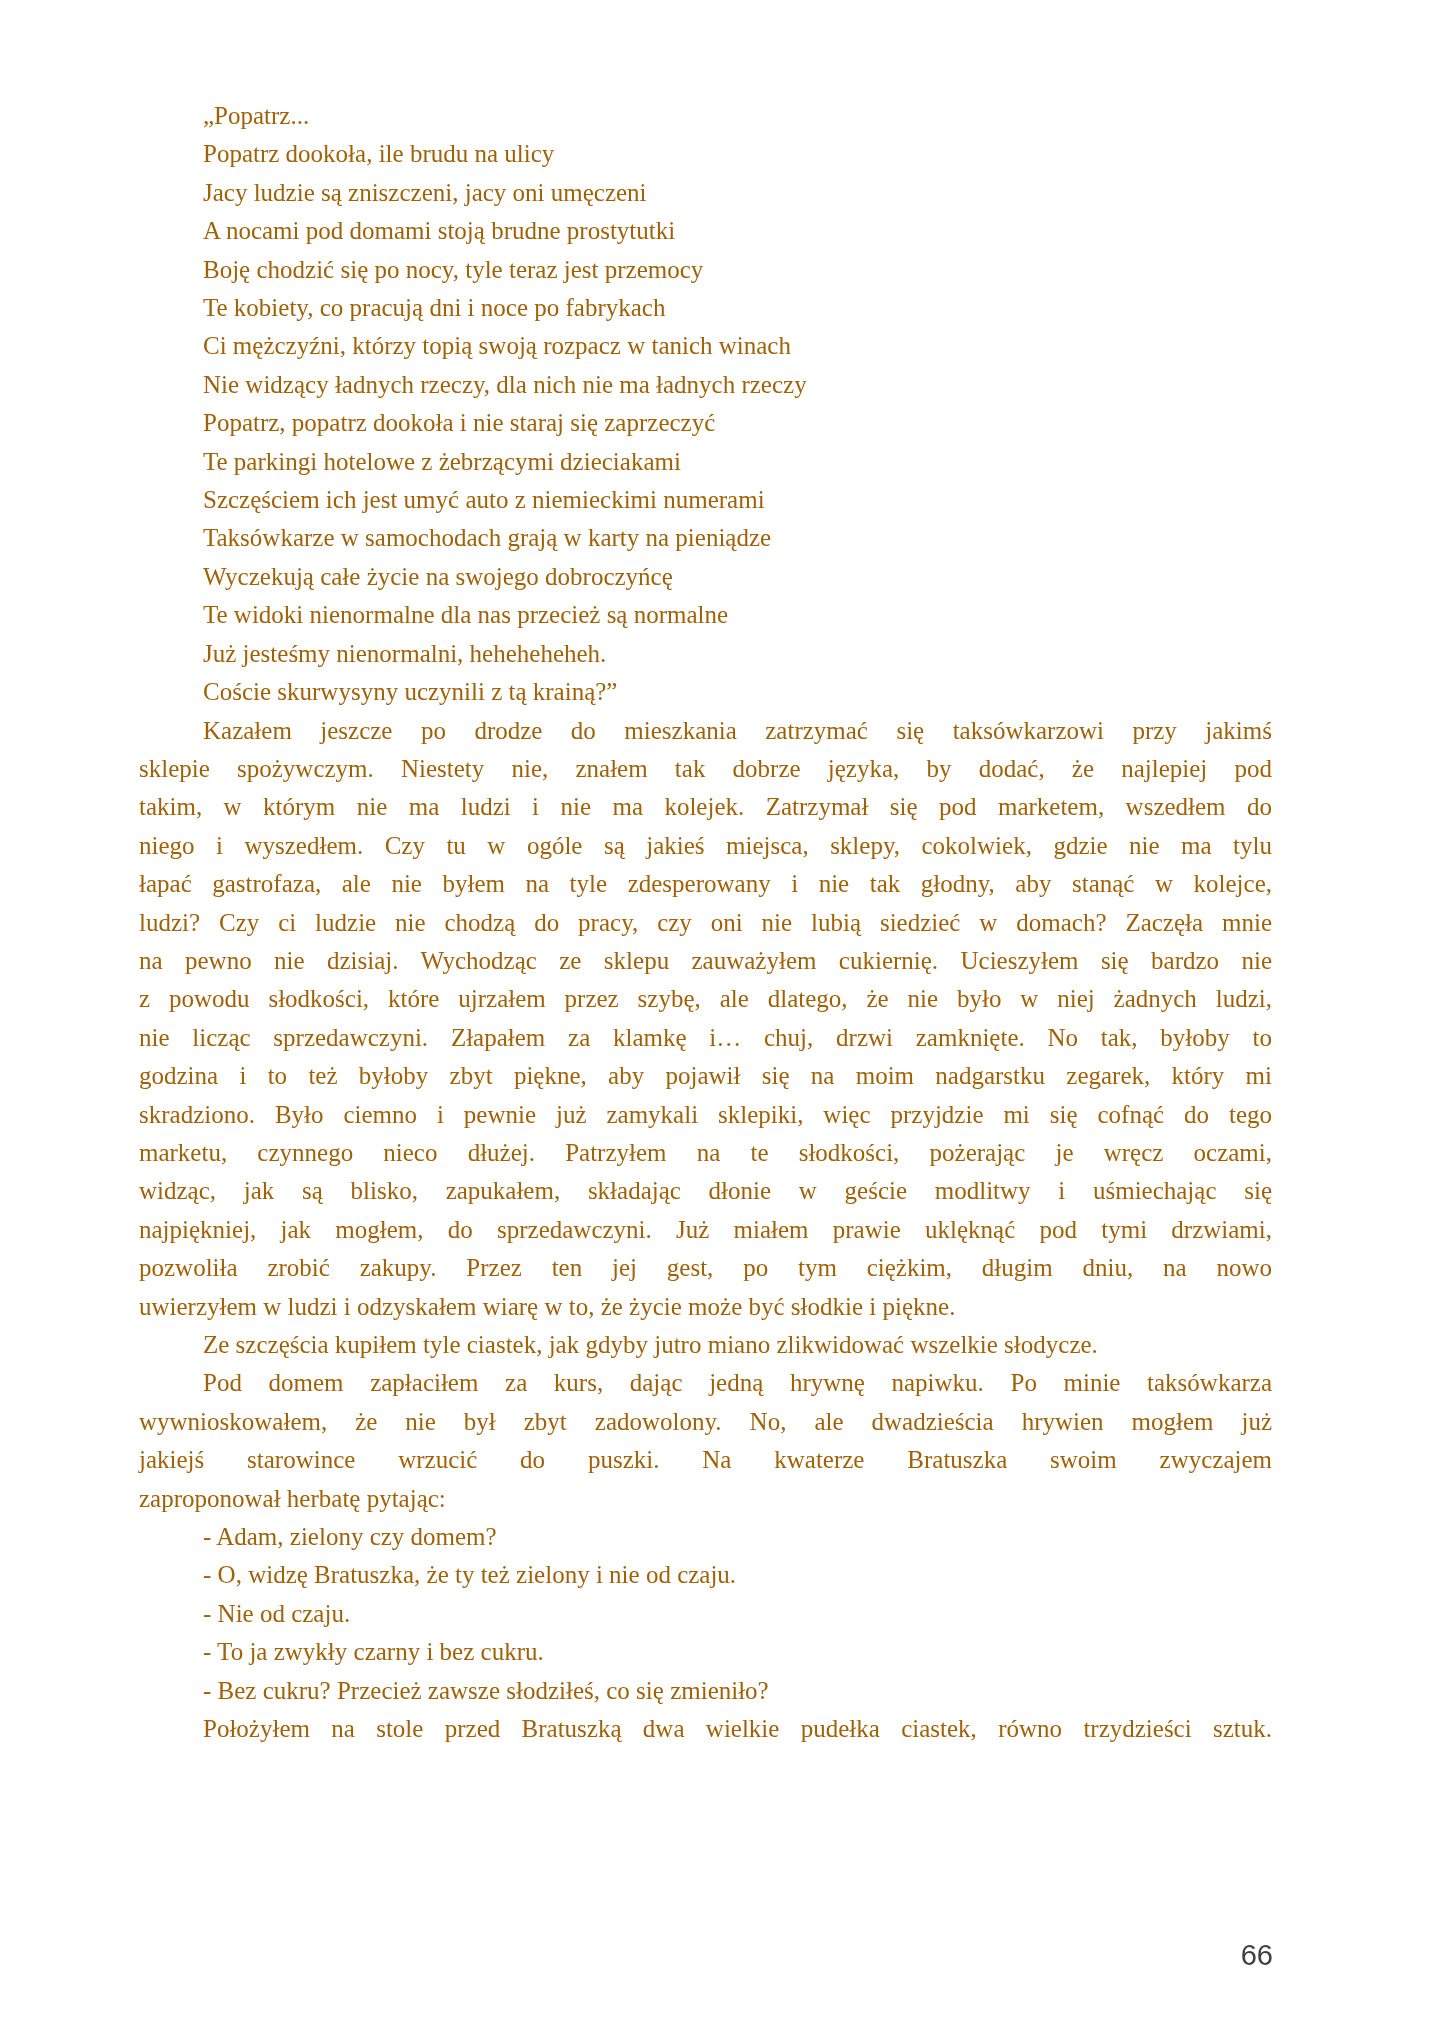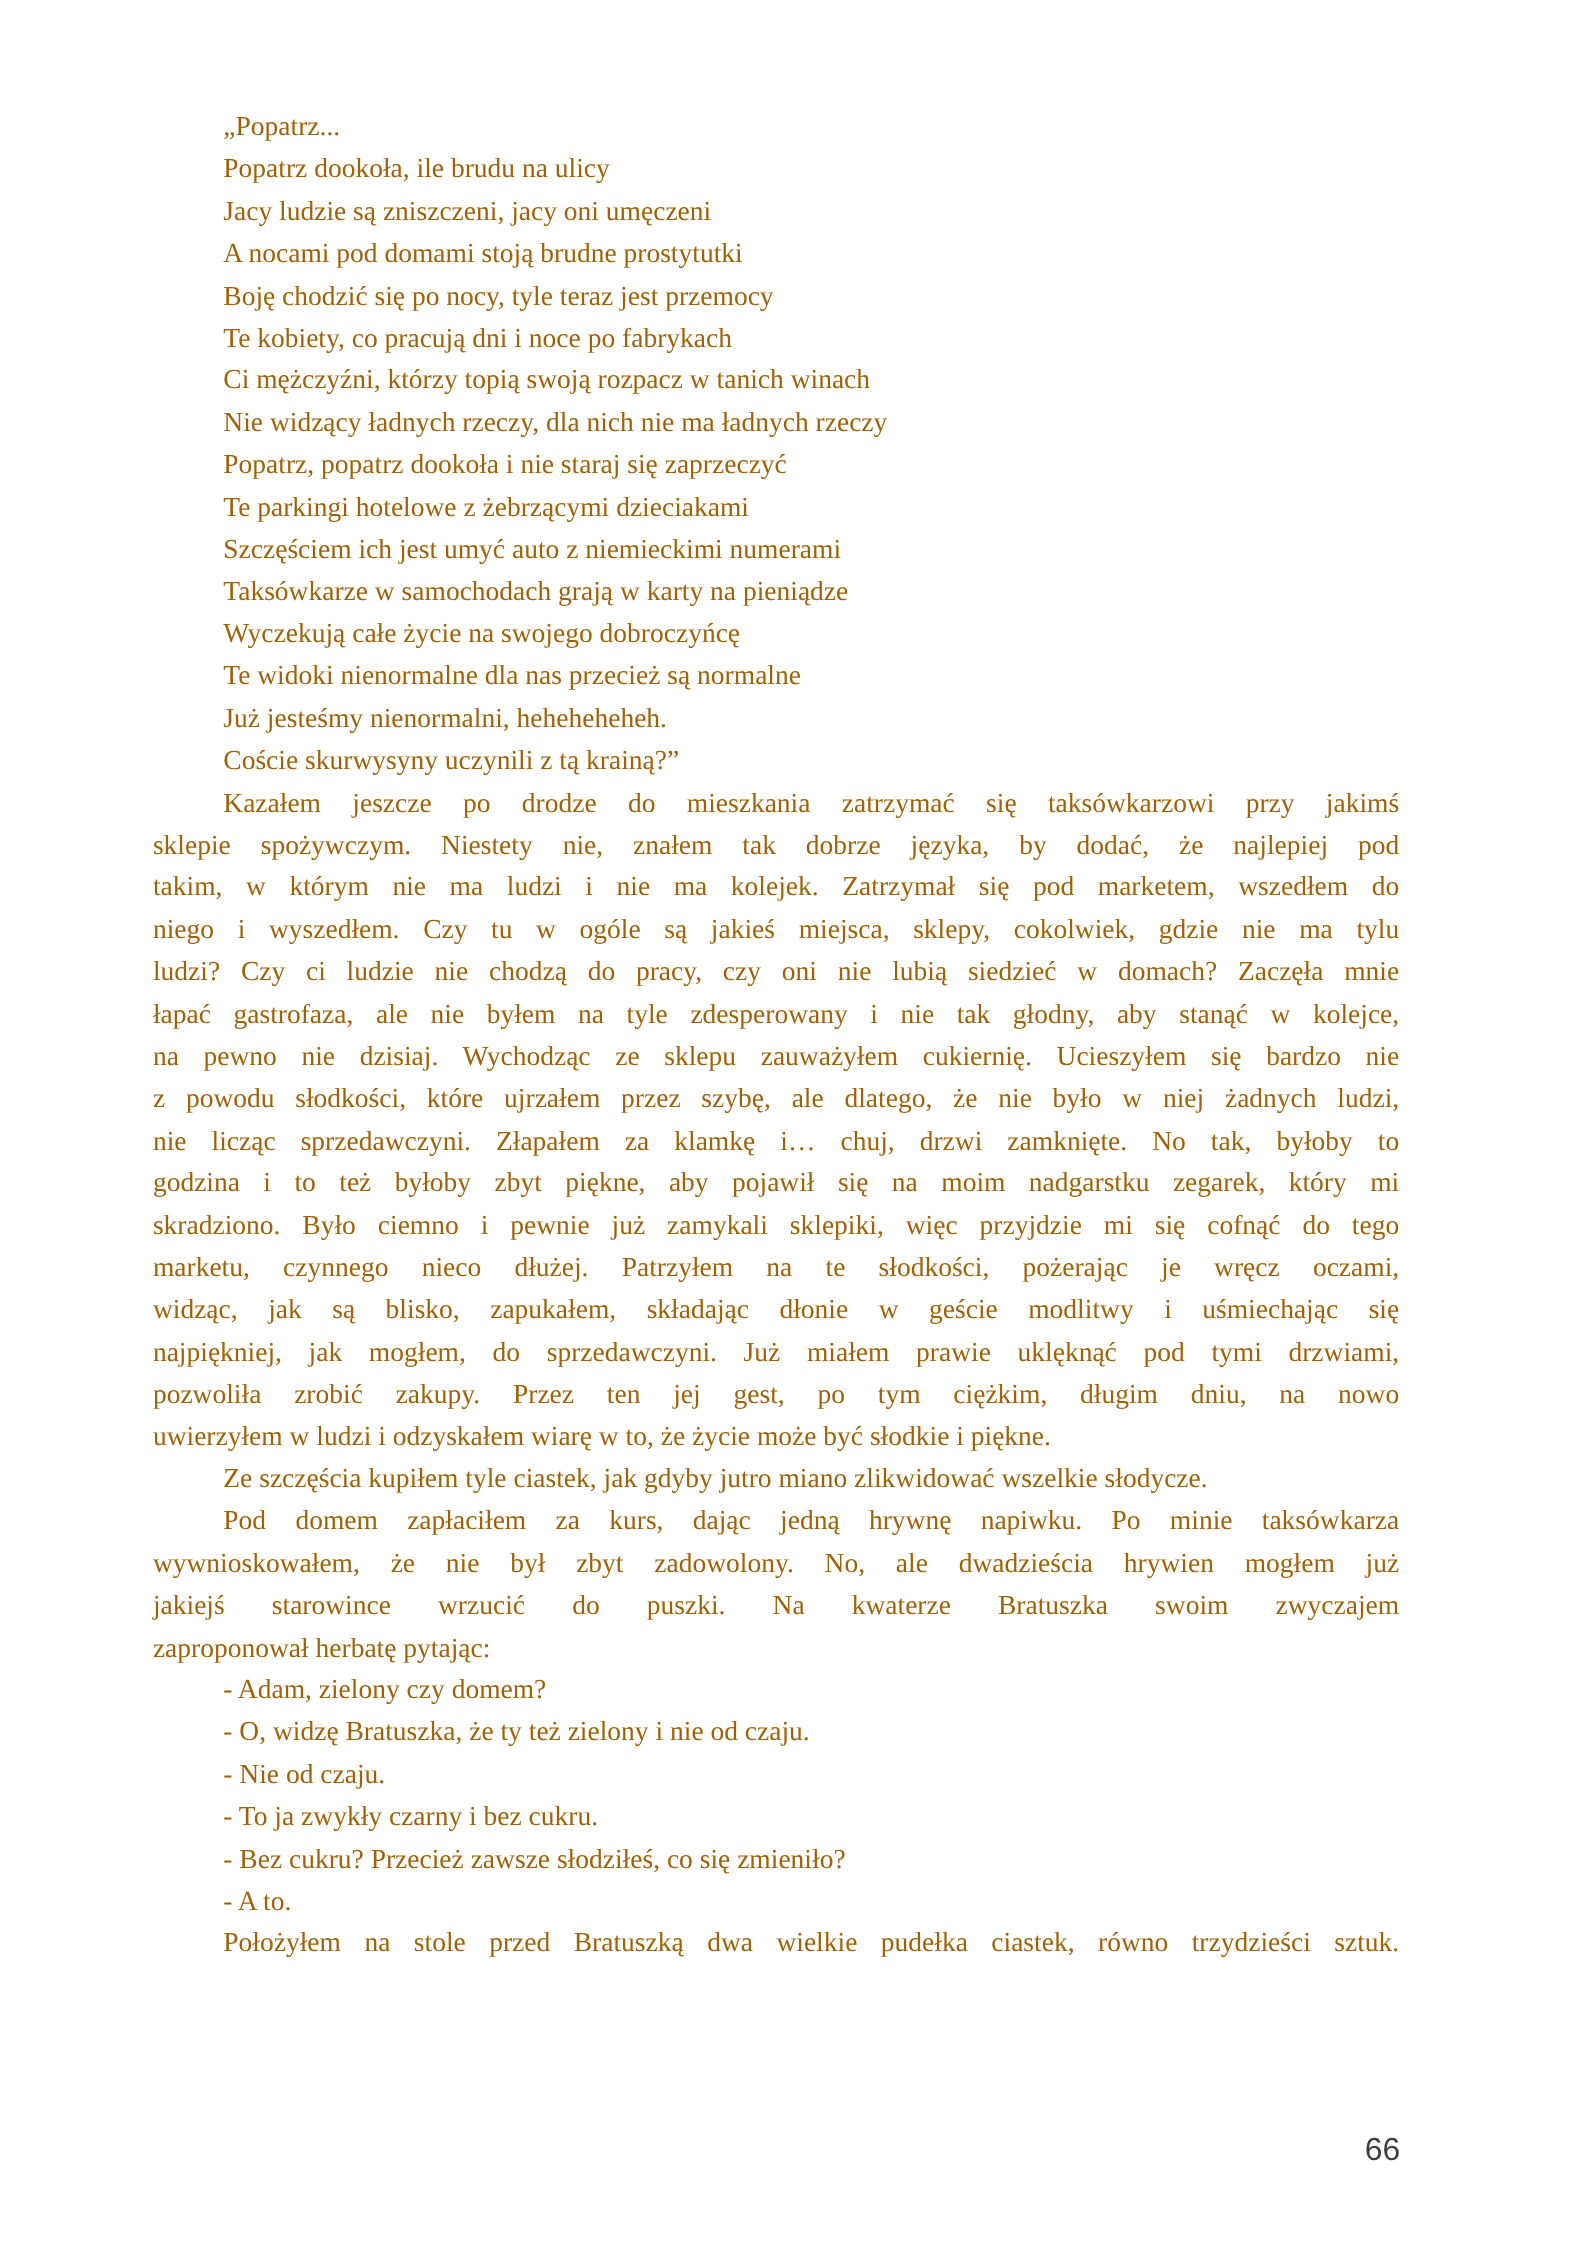--- a/index.html
+++ b/index.html
@@ -66,22 +66,22 @@
         <div class="line indent">Wyczekują całe życie na swojego dobroczyńcę</div>
         <div class="line indent">Te widoki nienormalne dla nas przecież są normalne</div>
         <div class="line indent">Już jesteśmy nienormalni, heheheheheh.</div>
         <div class="line indent">Coście skurwysyny uczynili z tą krainą?”</div>
       </div>
       <div class="block paragraph">
         <div class="line indent justify">Kazałem jeszcze po drodze do mieszkania zatrzymać się taksówkarzowi przy jakimś</div>
         <div class="line justify">sklepie spożywczym. Niestety nie, znałem tak dobrze języka, by dodać, że najlepiej pod</div>
         <div class="line justify">takim, w którym nie ma ludzi i nie ma kolejek. Zatrzymał się pod marketem, wszedłem do</div>
         <div class="line justify">niego i wyszedłem. Czy tu w ogóle są jakieś miejsca, sklepy, cokolwiek, gdzie nie ma tylu</div>
+        <div class="line justify">łapać gastrofaza, ale nie byłem na tyle zdesperowany i nie tak głodny, aby stanąć w kolejce,</div>
         <div class="line justify">ludzi? Czy ci ludzie nie chodzą do pracy, czy oni nie lubią siedzieć w domach? Zaczęła mnie</div>
-        <div class="line justify">łapać gastrofaza, ale nie byłem na tyle zdesperowany i nie tak głodny, aby stanąć w kolejce,</div>
         <div class="line justify">na pewno nie dzisiaj. Wychodząc ze sklepu zauważyłem cukiernię. Ucieszyłem się bardzo nie</div>
         <div class="line justify">z powodu słodkości, które ujrzałem przez szybę, ale dlatego, że nie było w niej żadnych ludzi,</div>
         <div class="line justify">nie licząc sprzedawczyni. Złapałem za klamkę i… chuj, drzwi zamknięte. No tak, byłoby to</div>
         <div class="line justify">godzina i to też byłoby zbyt piękne, aby pojawił się na moim nadgarstku zegarek, który mi</div>
         <div class="line justify">skradziono. Było ciemno i pewnie już zamykali sklepiki, więc przyjdzie mi się cofnąć do tego</div>
         <div class="line justify">marketu, czynnego nieco dłużej. Patrzyłem na te słodkości, pożerając je wręcz oczami,</div>
         <div class="line justify">widząc, jak są blisko, zapukałem, składając dłonie w geście modlitwy i uśmiechając się</div>
         <div class="line justify">najpiękniej, jak mogłem, do sprzedawczyni. Już miałem prawie uklęknąć pod tymi drzwiami,</div>
         <div class="line justify">pozwoliła zrobić zakupy. Przez ten jej gest, po tym ciężkim, długim dniu, na nowo</div>
         <div class="line">uwierzyłem w ludzi i odzyskałem wiarę w to, że życie może być słodkie i piękne.</div>
@@ -94,20 +94,19 @@
         <div class="line justify">wywnioskowałem, że nie był zbyt zadowolony. No, ale dwadzieścia hrywien mogłem już</div>
         <div class="line justify">jakiejś starowince wrzucić do puszki. Na kwaterze Bratuszka swoim zwyczajem</div>
         <div class="line">zaproponował herbatę pytając:</div>
       </div>
       <div class="block dialogue">
         <div class="line indent">- Adam, zielony czy domem?</div>
         <div class="line indent">- O, widzę Bratuszka, że ty też zielony i nie od czaju.</div>
         <div class="line indent">- Nie od czaju.</div>
         <div class="line indent">- To ja zwykły czarny i bez cukru.</div>
         <div class="line indent">- Bez cukru? Przecież zawsze słodziłeś, co się zmieniło?</div>
-        <div class="line indent">- A to.</div>
       </div>
       <div class="block paragraph">
         <div class="line indent justify">Położyłem na stole przed Bratuszką dwa wielkie pudełka ciastek, równo trzydzieści sztuk.</div>
       </div>
     </main>
   <div class="page-number">66</div>
 </div>
 
 </body></html>

